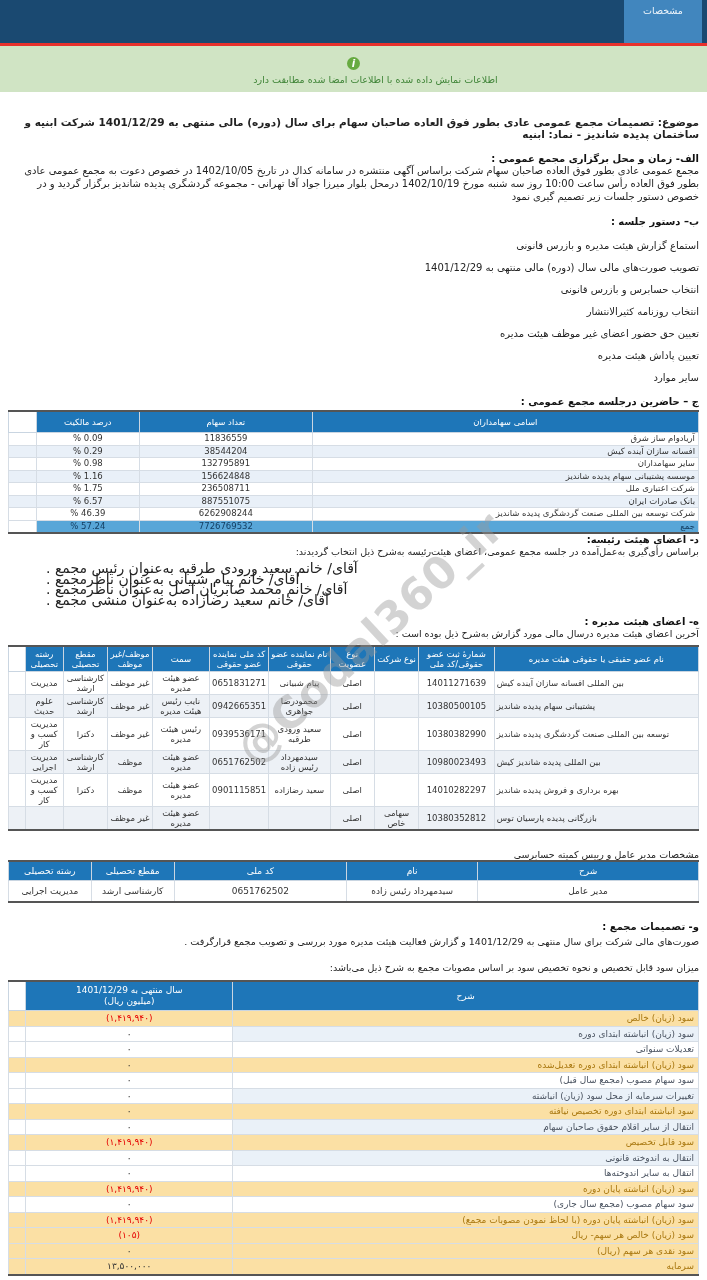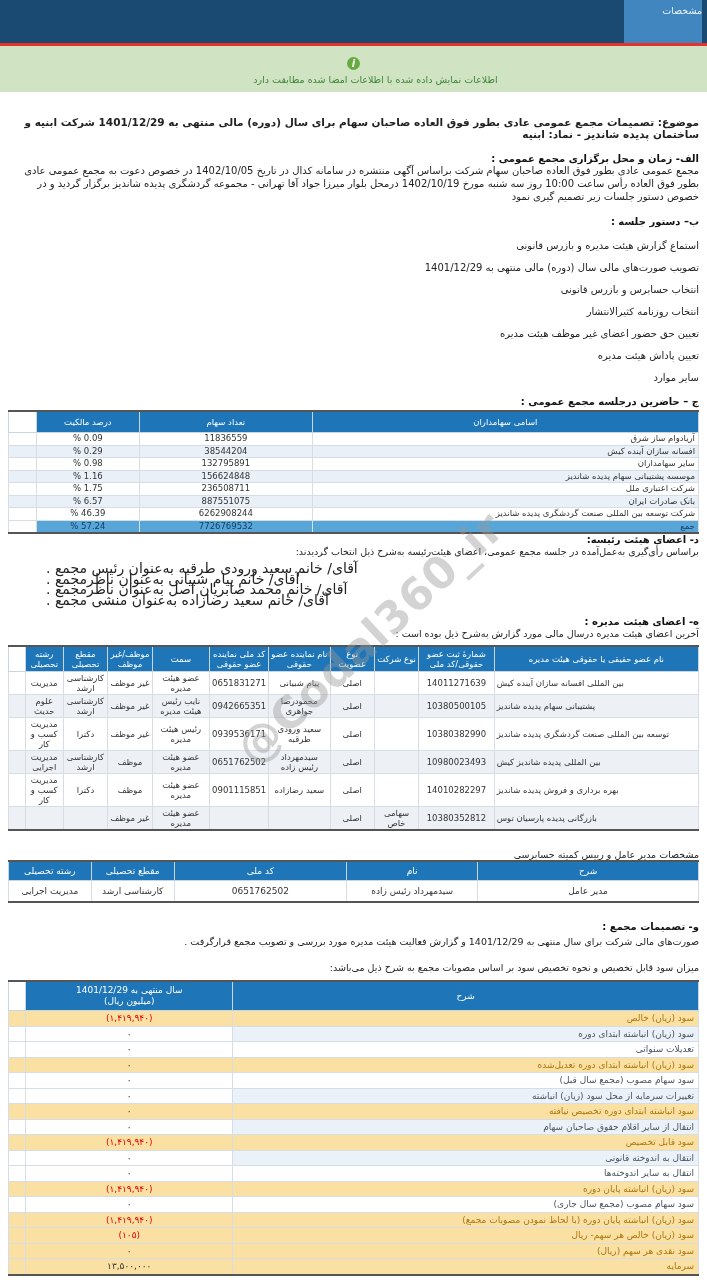--- a/index.html
+++ b/index.html
@@ -5,21 +5,21 @@
   * { margin:0; padding:0; box-sizing:border-box; }
   body {
     width:707px; height:1280px; overflow:hidden; position:relative;
     background:#ffffff; color:#222;
     font-family:"DejaVu Sans", sans-serif; direction:rtl;
   }
   
   .topbar { height:43px; background:#1a4971; position:relative; }
   .tab {
     position:absolute; top:0; right:5px; width:78px; height:43px;
-    background:#4186be; color:#eef5fb; font-size:9.5px; text-align:right;
+    background:#4186be; color:#eef5fb; font-size:9.5px; text-align:center;
     padding-top:5px; cursor:pointer;
   }
   .redline { height:3px; background:#e8312c; }
   .banner { background:#d0e4c4; padding:6px 0 7px; text-align:center; }
   .info-icon {
     display:inline-block; width:13px; height:13px; border-radius:50%;
     background:#67aa41; color:#fff; font-size:10px; line-height:13px;
     font-weight:bold; font-style:italic;
   }
   .banner-text { color:#3f8437; font-size:9.5px; margin-top:3px;padding-left:44px; }

